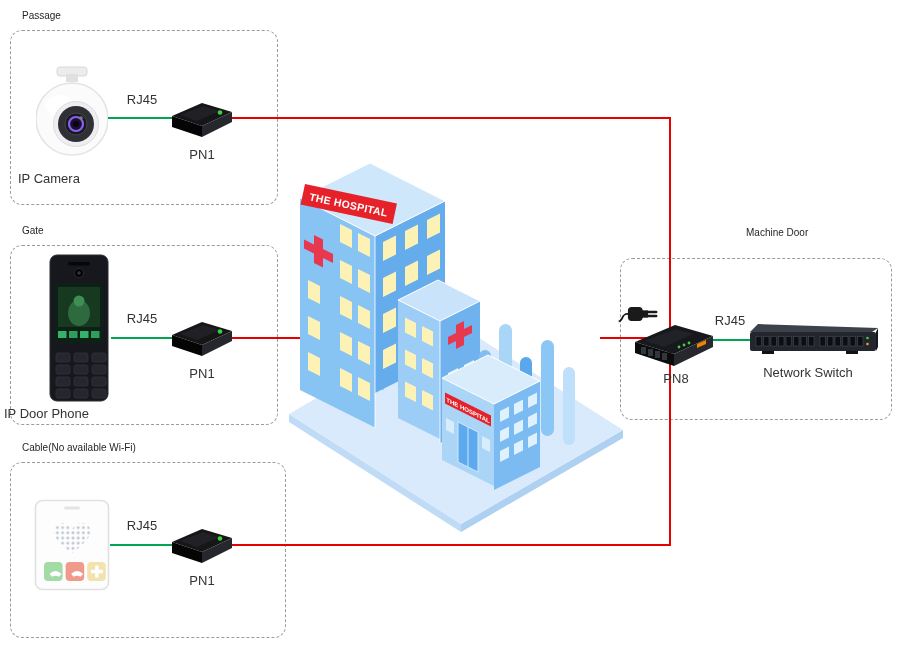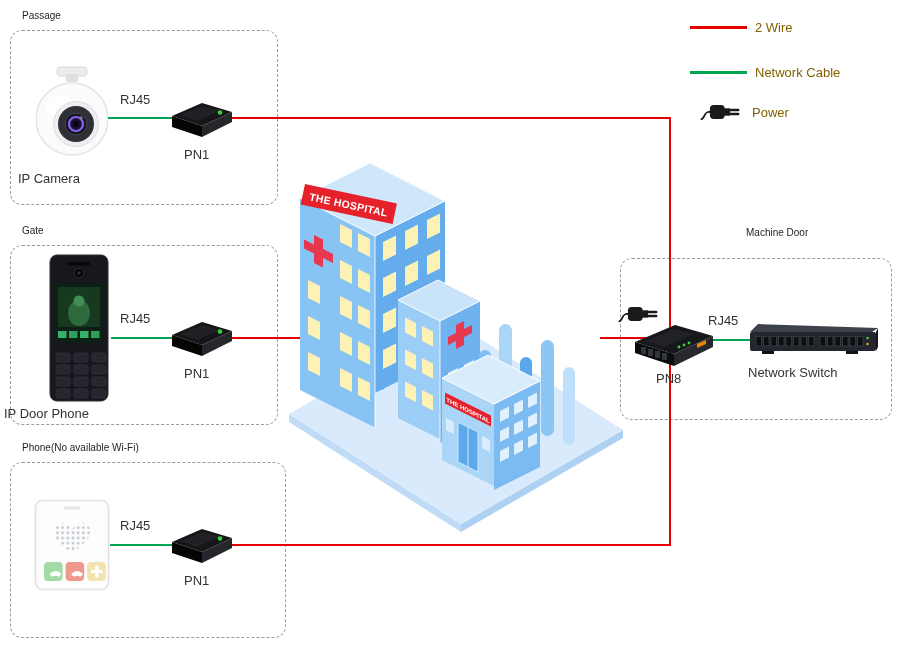--- a/index.html
+++ b/index.html
@@ -2,21 +2,21 @@
 <html><head>
 <meta charset="utf-8">
 <style>
   *{margin:0;padding:0;box-sizing:border-box}
   html,body{background:#fff}
   body{font-family:"Liberation Sans",sans-serif;color:#333}
   .canvas{position:relative;width:900px;height:652px;background:#fff;overflow:hidden}
   .zone-box{position:absolute;border:1.6px dashed #9b9b9b;border-radius:12px;background:transparent}
   .zone-title{position:absolute;font-size:10px;color:#262626;white-space:pre}
   .label{position:absolute;font-size:13px;color:#333;white-space:pre}
-  .label.center{text-align:left;white-space:normal;line-height:1.25}
+  .label.center{text-align:center;white-space:normal;line-height:1.25}
   .wires,.building{position:absolute;left:0;top:0;pointer-events:none}
   .wires{z-index:1}
   .building{z-index:2}
   .dev{position:absolute;z-index:3}
   .zone-box{z-index:0}
   .zone-title,.label{z-index:4}
   .legend{position:absolute;left:690px;top:20px;width:200px;height:110px;z-index:4}
   .legend-row{position:absolute;display:flex;align-items:center}
   .swatch{display:inline-block;width:57px;height:2.4px}
   .legend-label{font-size:13px;color:#806000;margin-left:8px;white-space:pre}
@@ -181,36 +181,20 @@
           <rect x="20" y="30" width="9" height="11" fill="#dff0fe"></rect>
           <rect x="34" y="30" width="9" height="11" fill="#dff0fe"></rect>
         <rect x="6" y="50" width="9" height="11" fill="#dff0fe"></rect>
           <rect x="20" y="50" width="9" height="11" fill="#dff0fe"></rect>
           <rect x="34" y="50" width="9" height="11" fill="#dff0fe"></rect>
       </g>
       <polygon points="159,226 211,252 257,229 205,203" fill="#d9ecfc" stroke="#ffffff" stroke-width="1"></polygon>
     </g>
   </svg>
 
-  <div class="legend">
-    <div class="legend-row" style="left:0;top:5">
-      <span class="swatch" style="background:#e60000"></span>
-      <span class="legend-label">2 Wire</span>
-    </div>
-    <div class="legend-row" style="left:0;top:45px">
-      <span class="swatch" style="background:#00a551"></span>
-      <span class="legend-label">Network Cable</span>
-    </div>
-    <div class="legend-row" style="left:8px;top:80px">
-      <svg width="46" height="24" viewBox="0 0 48 26">
-          <use href="#sym-plug"></use>
-        </svg>
-      <span class="legend-label">Power</span>
-    </div>
-  </div>
 
   <div class="zone-title" style="left:22px;top:10px">Passage</div>
   <div class="zone-box" style="left:10px;top:30px;width:268px;height:175px"></div>
   <svg class="dev" style="left:36px;top:66px" width="72" height="94" viewBox="0 0 72 94">
     <rect x="21" y="1" width="30" height="9" rx="3" fill="#ececec" stroke="#d8d8d8" stroke-width="1"></rect>
     <rect x="30" y="8" width="12" height="8" fill="#e0e0e0"></rect>
     <circle cx="36" cy="53" r="36" fill="#fbfbfb" stroke="#e3e3e3" stroke-width="1.5"></circle>
     <ellipse cx="24" cy="40" rx="14" ry="11" fill="#ffffff"></ellipse>
     <circle cx="40" cy="58" r="22.5" fill="#eeeef0" stroke="#dddde0" stroke-width="1"></circle>
     <circle cx="40" cy="58" r="18" fill="#2f2f36"></circle>
@@ -256,21 +240,21 @@
         <rect x="45" y="136" width="14" height="9" rx="2"></rect>
     </g>
   </svg>
   <div class="label" style="left:4px;top:406px">IP Door Phone</div>
   <div class="label center" style="left:120px;top:311px;width:44px">RJ45</div>
   <svg class="dev" style="left:167px;top:316px" width="70" height="44" viewBox="0 0 70 44">
       <use href="#sym-pn1"></use>
     </svg>
   <div class="label center" style="left:184px;top:366px;width:36px">PN1</div>
 
-  <div class="zone-title" style="left:22px;top:442px">Phone(No available Wi-Fi)</div>
+  <div class="zone-title" style="left:22px;top:442px">Cable(No available Wi-Fi)</div>
   <div class="zone-box" style="left:10px;top:462px;width:276px;height:176px"></div>
   <svg class="dev" style="left:34px;top:499px" width="76" height="92" viewBox="0 0 76 92">
     <defs>
       <pattern id="hd" width="5.2" height="5.2" patternUnits="userSpaceOnUse">
         <circle cx="2.6" cy="2.6" r="1.5" fill="#c2c8d2"></circle>
       </pattern>
     </defs>
     <rect x="1.5" y="1.5" width="73" height="89" rx="7" fill="#fdfdfd" stroke="#e1e1e1" stroke-width="1.6"></rect>
     <rect x="30" y="7.5" width="16" height="3" rx="1.5" fill="#e4e4e4"></rect>
     <path d="M38 54 C22 43,16 33,21.5 27 C27 21,35.5 24.5,38 31 C40.5 24.5,49 21,54.5 27 C60 33,54 43,38 54 Z" fill="url(#hd)"></path>

